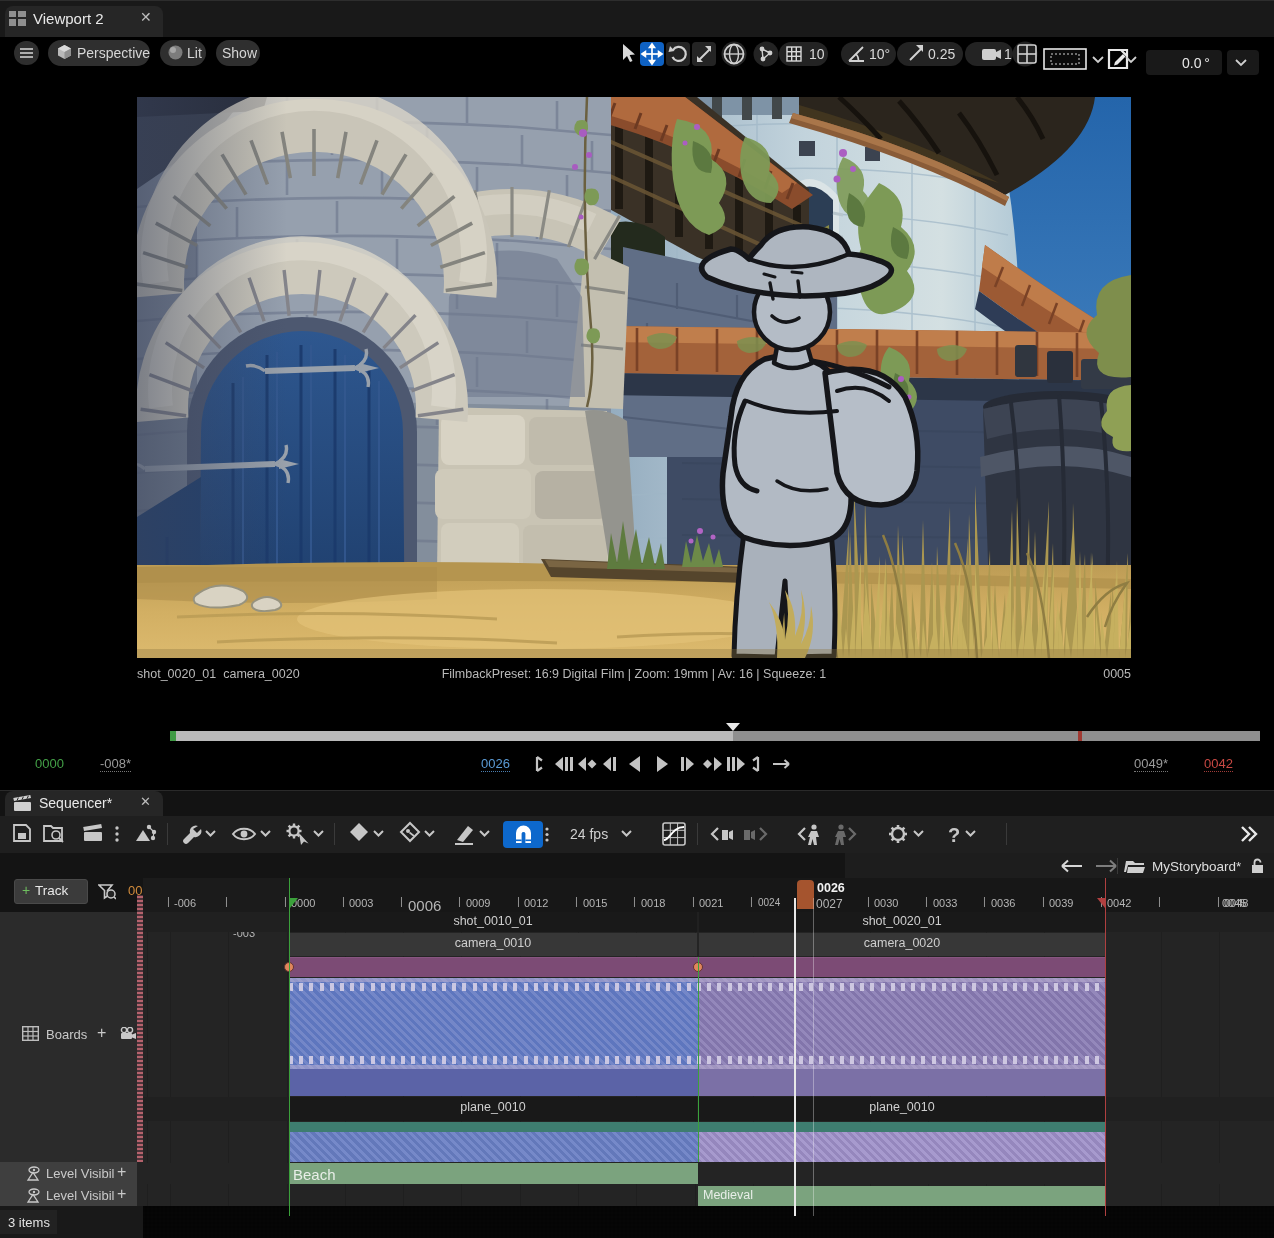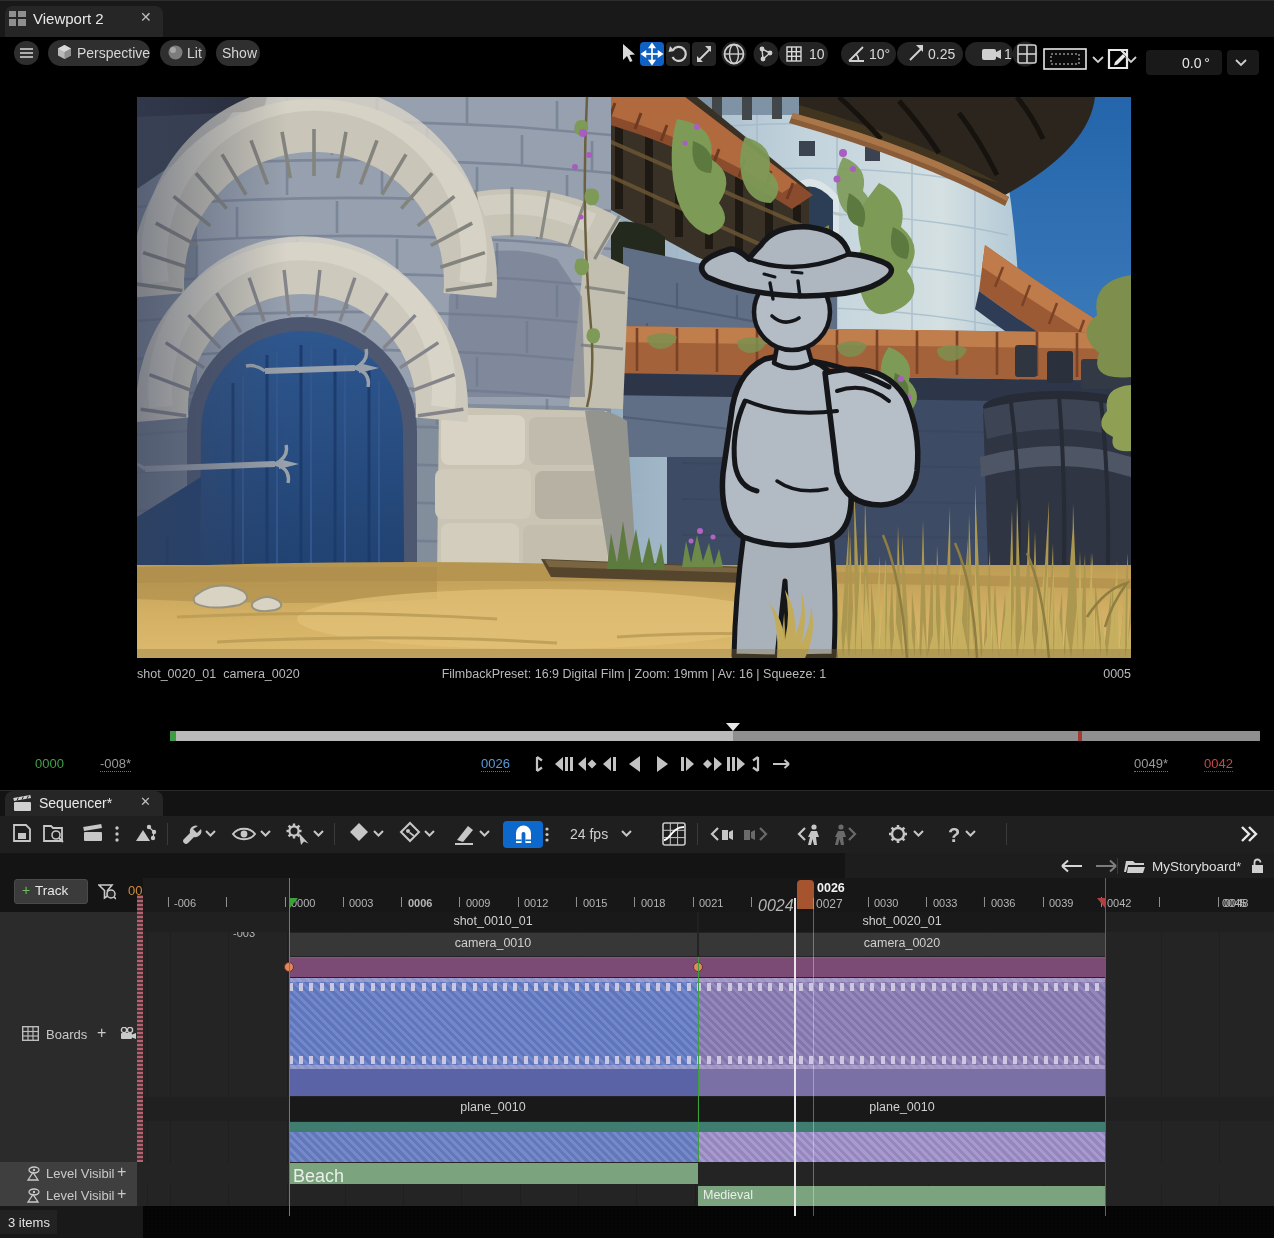--- a/index.html
+++ b/index.html
@@ -745,33 +745,33 @@
     <div id="rulerlabels">
     <div class="txt" style="left:167px;top:17px;font-size:11px;color:#9f9f9f;">|</div>
         <div class="txt" style="left:174px;top:19px;font-size:11px;color:#b5b5b5;">-006</div>
     <div class="txt" style="left:225px;top:17px;font-size:11px;color:#9f9f9f;">|</div>
         <div class="txt" style="left:233px;top:19px;font-size:11px;color:#b5b5b5;margin-top:30px;">-003</div>
     <div class="txt" style="left:284px;top:17px;font-size:11px;color:#9f9f9f;">|</div>
         <div class="txt" style="left:291px;top:19px;font-size:11px;color:#b5b5b5;">0000</div>
     <div class="txt" style="left:342px;top:17px;font-size:11px;color:#9f9f9f;">|</div>
         <div class="txt" style="left:349px;top:19px;font-size:11px;color:#b5b5b5;">0003</div>
     <div class="txt" style="left:400px;top:17px;font-size:11px;color:#9f9f9f;">|</div>
-        <div class="txt" style="left:408px;top:19px;font-size:11px;color:#b5b5b5;font-weight:bold;">0006</div>
+        <div class="txt" style="left:408px;top:19px;font-size:15px;color:#b5b5b5;">0006</div>
     <div class="txt" style="left:458px;top:17px;font-size:11px;color:#9f9f9f;">|</div>
         <div class="txt" style="left:466px;top:19px;font-size:11px;color:#b5b5b5;">0009</div>
     <div class="txt" style="left:517px;top:17px;font-size:11px;color:#9f9f9f;">|</div>
         <div class="txt" style="left:524px;top:19px;font-size:11px;color:#b5b5b5;">0012</div>
     <div class="txt" style="left:575px;top:17px;font-size:11px;color:#9f9f9f;">|</div>
         <div class="txt" style="left:583px;top:19px;font-size:11px;color:#b5b5b5;">0015</div>
     <div class="txt" style="left:633px;top:17px;font-size:11px;color:#9f9f9f;">|</div>
         <div class="txt" style="left:641px;top:19px;font-size:11px;color:#b5b5b5;">0018</div>
     <div class="txt" style="left:692px;top:17px;font-size:11px;color:#9f9f9f;">|</div>
         <div class="txt" style="left:699px;top:19px;font-size:11px;color:#b5b5b5;">0021</div>
     <div class="txt" style="left:750px;top:17px;font-size:11px;color:#9f9f9f;">|</div>
-        <div class="txt" style="left:758px;top:19px;font-size:16px;color:#b5b5b5;font-style:italic;">0024</div>
+        <div class="txt" style="left:758px;top:19px;font-size:10px;color:#b5b5b5;">0024</div>
     <div class="txt" style="left:808px;top:17px;font-size:11px;color:#9f9f9f;">|</div>
         <div class="txt" style="left:816px;top:19px;font-size:12px;color:#b5b5b5;">0027</div>
     <div class="txt" style="left:867px;top:17px;font-size:11px;color:#9f9f9f;">|</div>
         <div class="txt" style="left:874px;top:19px;font-size:11px;color:#b5b5b5;">0030</div>
     <div class="txt" style="left:925px;top:17px;font-size:11px;color:#9f9f9f;">|</div>
         <div class="txt" style="left:933px;top:19px;font-size:11px;color:#b5b5b5;">0033</div>
     <div class="txt" style="left:983px;top:17px;font-size:11px;color:#9f9f9f;">|</div>
         <div class="txt" style="left:991px;top:19px;font-size:11px;color:#b5b5b5;">0036</div>
     <div class="txt" style="left:1042px;top:17px;font-size:11px;color:#9f9f9f;">|</div>
         <div class="txt" style="left:1049px;top:19px;font-size:11px;color:#b5b5b5;">0039</div>
@@ -815,21 +815,21 @@
     <div class="abs" style="left:699px;top:219px;width:406px;height:24px;background:#191919;"></div>
     <div class="txt" style="left:493px;top:222px;transform:translateX(-50%);font-size:12.5px;color:#cfcfcf;">plane_0010</div>
     <div class="txt" style="left:902px;top:222px;transform:translateX(-50%);font-size:12.5px;color:#cfcfcf;">plane_0010</div>
 
     <div class="abs" style="left:289px;top:244px;width:816px;height:10px;background:#3e7d70;"></div>
     <div class="abs" style="left:289px;top:254px;width:409px;height:30px;background:repeating-linear-gradient(45deg,#6378ba 0 3px,#7689c9 3px 6px);"></div>
     <div class="abs" style="left:698px;top:254px;width:407px;height:30px;background:repeating-linear-gradient(45deg,#9587bd 0 3px,#a79ace 3px 6px);"></div>
 
     <div class="abs" style="left:143px;top:285px;width:1131px;height:21px;background:#242424;"></div>
     <div class="abs" style="left:289px;top:285px;width:409px;height:21px;background:#7ba37e;"></div>
-    <div class="txt" style="left:293px;top:288px;font-size:18px;color:#e8eee8;text-align:right;">Beach</div>
+    <div class="txt" style="left:293px;top:288px;font-size:15px;color:#e8eee8;text-align:right;">Beach</div>
 
     <div class="abs" style="left:698px;top:308px;width:407px;height:20px;background:#7ba37e;"></div>
     <div class="txt" style="left:703px;top:310px;font-size:12.5px;color:#e8eee8;">Medieval</div>
 
     <div class="abs" style="left:143px;top:328px;width:1131px;height:32px;background:repeating-linear-gradient(0deg,#1c1c1c 0 2px,#161616 2px 4px),repeating-linear-gradient(90deg,#1d1d1d 0 2px,#171717 2px 4px);background-blend-mode:overlay;"></div>
 
     <div class="abs" style="left:0;top:0;width:143px;height:34px;background:#141414;"></div>
     <div class="abs" style="left:0;top:34px;width:137px;height:250px;background:#2b2b2b;"></div>
     <div class="abs" style="left:0;top:284px;width:137px;height:44px;background:#3f3f3f;"></div>
     <div class="abs" style="left:0;top:328px;width:143px;height:32px;background:#191919;"></div>

